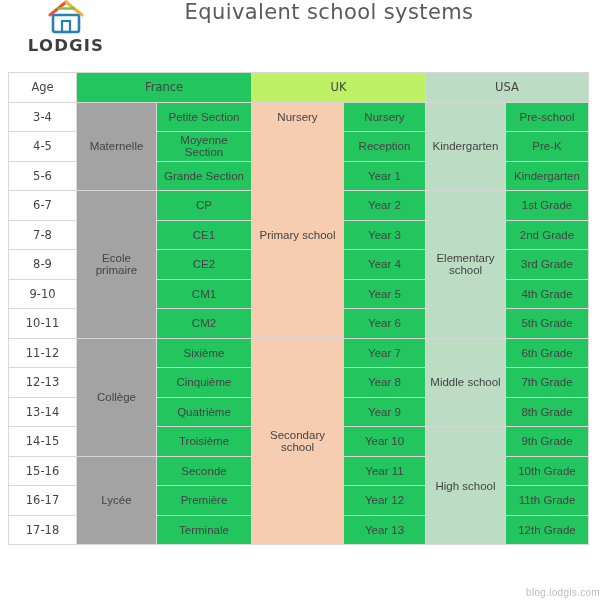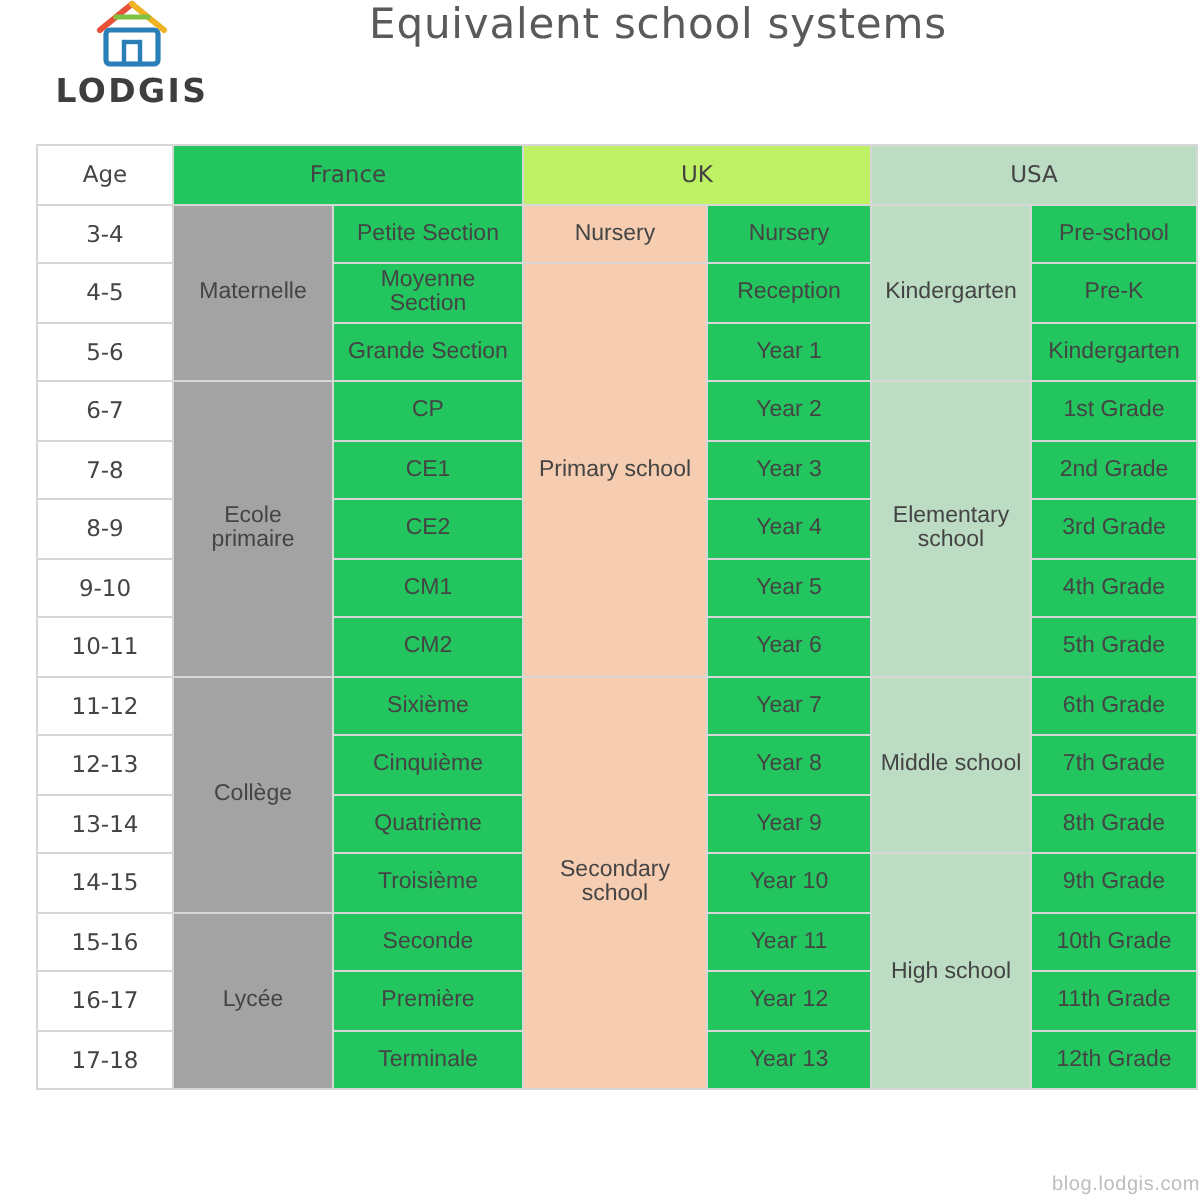--- a/index.html
+++ b/index.html
@@ -53,21 +53,21 @@
     text-align: center;
     font-family: "DejaVu Sans", sans-serif;
     font-size: 21px;
     color: #5a5a5a;
     letter-spacing: 0.4px;
     padding-right: 60px;
   }
   
   .tablewrap {
     position: absolute;
-    left: 18px;
+    left: 8px;
     top: 72px;
     width: 580px;
   }
   table.grid {
     border-collapse: collapse;
     width: 580px;
     table-layout: fixed;
   }
   table.grid td {
     border: 1px solid #d7d7d7;

